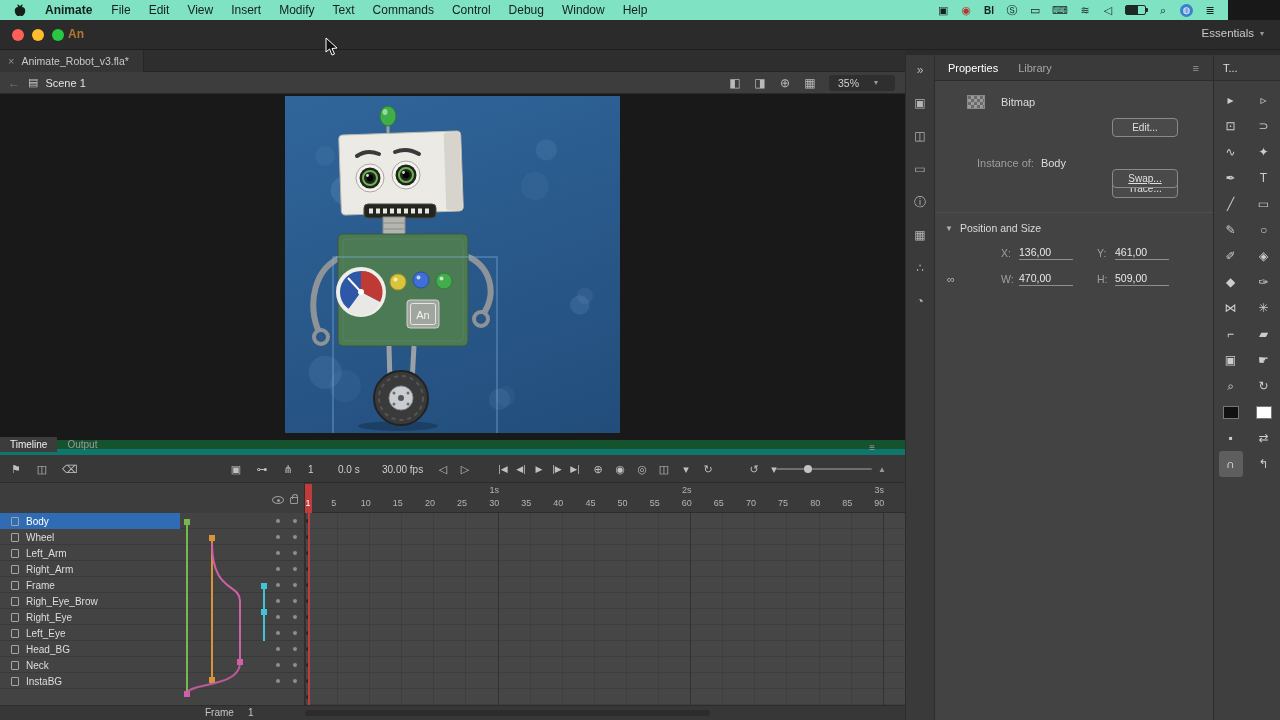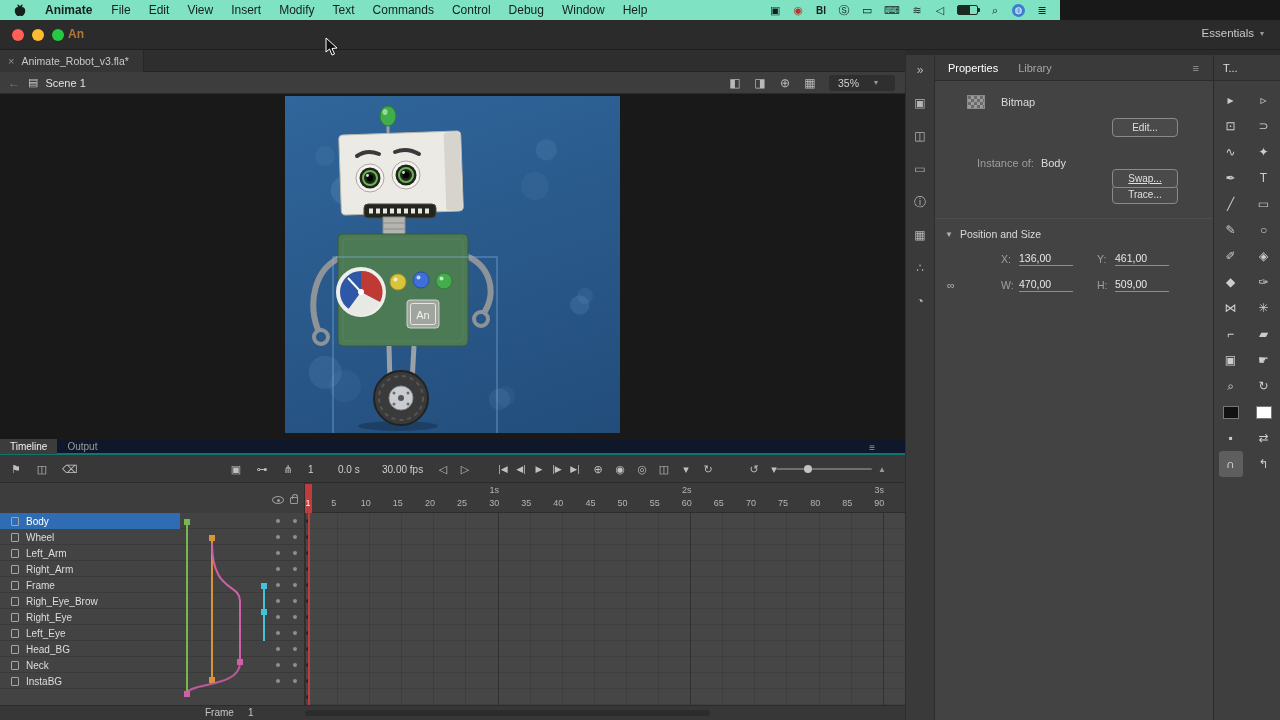--- a/index.html
+++ b/index.html
@@ -2,21 +2,21 @@
 <html><head>
 <meta charset="utf-8">
 <style>
   *{margin:0;padding:0;box-sizing:border-box;}
   html,body{width:1280px;height:720px;}
   body{font-family:"Liberation Sans",sans-serif;background:#181818;position:relative;overflow:hidden;
        -webkit-font-smoothing:antialiased;color:#ccc;}
   .abs{position:absolute;}
 
   
-  .menubar{position:absolute;left:0;top:0;width:1060px;height:20px;background:#7fe2c3;color:#15201b;
+  .menubar{position:absolute;left:0;top:0;width:1228px;height:20px;background:#7fe2c3;color:#15201b;
            display:flex;align-items:center;font-size:12px;z-index:50;}
   .apple-logo{margin:0 10px 0 14px;display:flex;align-items:center;}
   .menu-items{display:flex;align-items:center;height:100%;}
   .menu-item{padding:0 9px;line-height:20px;cursor:default;}
   .menu-item:first-of-type{font-weight:bold;padding-right:10px;}
   .status-icons{margin-left:auto;display:flex;align-items:center;gap:11px;padding-right:12px;font-size:11px;}
   .status-icon{display:inline-flex;align-items:center;justify-content:center;min-width:12px;height:14px;color:#15201b;}
   .status-icon.bold-text{font-weight:bold;font-size:10px;}
   .status-icon.record{color:#b3372f;}
   .status-icon.globe{background:#3a7fd0;border-radius:50%;width:13px;height:13px;min-width:13px;color:#fff;font-size:9px;line-height:13px;}
@@ -57,21 +57,21 @@
        radial-gradient(circle at 12% 82%, rgba(140,185,230,.12) 0 16px, transparent 17px),
        radial-gradient(circle at 64% 90%, rgba(140,185,230,.10) 0 10px, transparent 11px),
        linear-gradient(160deg,#30669b 0%,#2a5a8c 45%,#224d7b 100%);}
   .robot{position:absolute;left:0;top:0;width:335px;height:337px;}
 
   
   .cursor{position:absolute;left:325px;top:37px;z-index:99;}
 
   
   .timeline{position:absolute;left:0;top:440px;width:905px;height:280px;background:#3c3c3c;font-size:10px;}
-  .tlp-header{position:absolute;left:0;top:0;width:100%;height:15px;background:#0f172a;display:flex;align-items:center;border-bottom:2px solid #0f766e;}
+  .tlp-header{position:absolute;left:0;top:0;width:100%;height:15px;background:#14532d;display:flex;align-items:center;border-bottom:6px solid #0f766e;}
   .tlp-tab{padding:0 10px;font-size:10px;color:#9a9a9a;line-height:15px;}
   .tlp-tab.active{color:#efefef;background:#3c3c3c;}
   .tlp-menu{margin-left:auto;margin-right:16px;color:#9a9a9a;font-size:10px;}
 
   .tl-toolbar{position:absolute;left:0;top:15px;width:100%;height:28px;background:#383838;border-bottom:1px solid #2c2c2c;color:#c0c0c0;}
   .tl-group{position:absolute;top:0;height:28px;display:flex;align-items:center;gap:14px;font-size:11px;}
   .tl-btn{cursor:default;display:inline-flex;align-items:center;justify-content:center;min-width:12px;}
   .readout{position:absolute;top:0;height:28px;display:flex;align-items:center;color:#cfcfcf;font-size:10px;}
   .slider{position:absolute;left:776px;top:13px;width:96px;height:2px;background:#6f6f6f;border-radius:1px;}
   .slider-knob{position:absolute;left:28px;top:-3px;width:8px;height:8px;border-radius:50%;background:#c3c3c3;}
@@ -629,21 +629,21 @@
       <span class="obj-label">Bitmap</span>
     </div>
     <div class="btn-row">
       <span class="btn">Edit...</span>
     </div>
     <div class="instance-row">
       <span class="instance-label">Instance of:</span>
       <span class="instance-value">Body</span>
       <span class="btn">Swap...</span>
     </div>
-    <div class="btn-row" style="margin-top:13px;">
+    <div class="btn-row" style="margin-top:7px;">
       <span class="btn">Trace...</span>
     </div>
     <div class="props-divider"></div>
     <div class="section-header">
       <span class="section-caret">▼</span>
       <span>Position and Size</span>
     </div>
     <div class="pos-row">
       <span class="pos-label">X:</span>
       <span class="pos-value">136,00</span>

